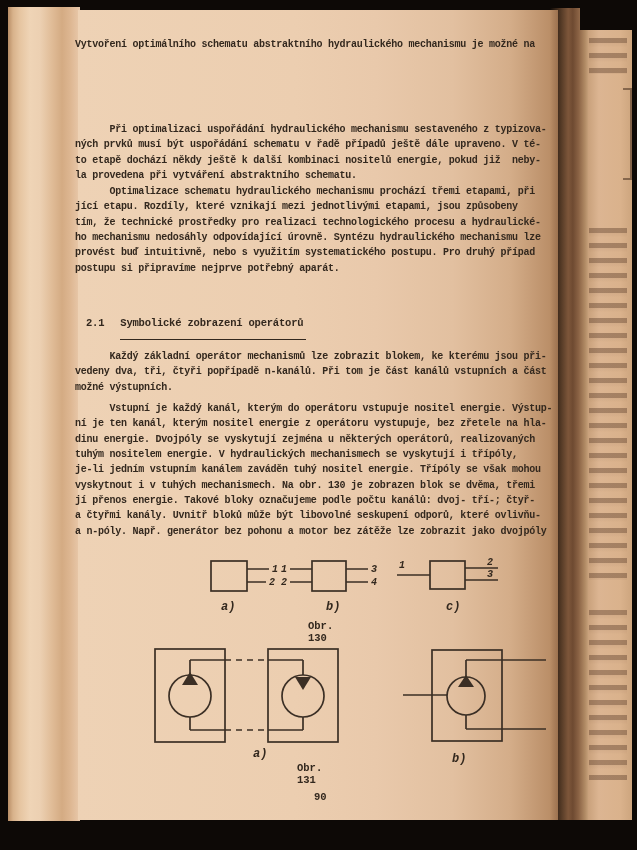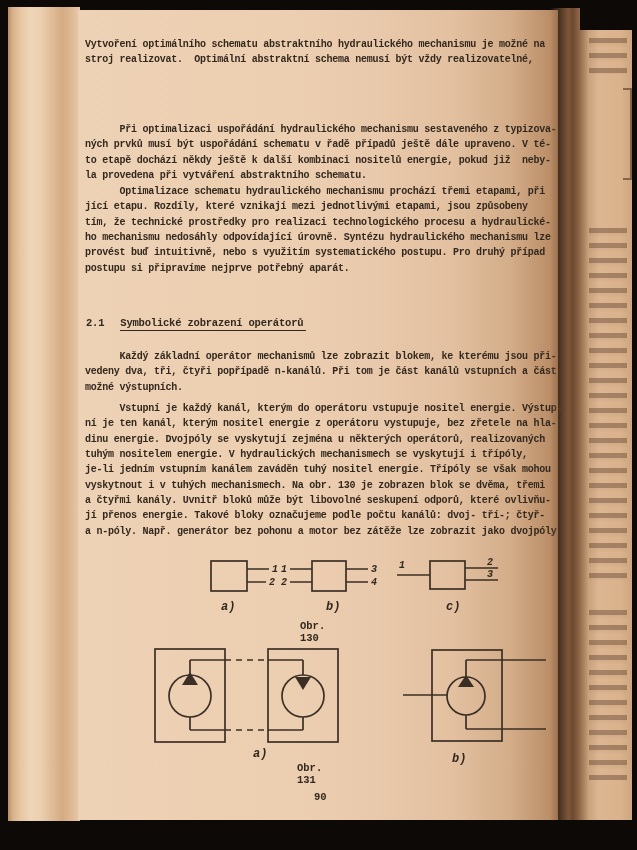--- a/index.html
+++ b/index.html
@@ -76,48 +76,48 @@
   .next-fig {
     position: absolute; left: 37px; top: 60px;
     width: 9px; height: 92px;
     border-top: 2px solid rgba(70,45,30,.55);
     border-bottom: 2px solid rgba(70,45,30,.55);
     border-right: 2px solid rgba(70,45,30,.55);
   }
   
   .content { position: absolute; z-index: 2; }
   .para {
-    position: absolute; left: 85px; width: 478px;
+    position: absolute; left: 75px; width: 478px;
     font: bold 10px/15.35px "Liberation Mono", monospace;
     letter-spacing: -0.25px;
     color: var(--ink);
   }
   .para > div { white-space: pre; height: 15.35px; overflow: visible; }
   .p1 { top: 37px; }
   .p2 { top: 122px; }
   .p3 { top: 184px; }
   .p4 { top: 349px; }
   .p5 { top: 401px; }
   .heading {
     position: absolute; left: 86px; top: 316px;
     font: bold 10.5px/15px "Liberation Mono", monospace;
     letter-spacing: -0.2px; color: var(--ink);
     white-space: pre;
   }
   .heading .title {
     margin-left: 16px;
     border-bottom: 1.4px solid var(--ink);
-    padding-bottom: 1px; padding-right: 3px;
+    padding-bottom: 10px; padding-right: 3px;
   }
   .caption {
     position: absolute;
     font: bold 10.5px "Liberation Mono", monospace;
     color: var(--ink); letter-spacing: 0;
   }
-  .cap130 { left: 300px; top: 620px; font-family: Liberation Mono, monospace; }
+  .cap130 { left: 308px; top: 620px; font-family: Liberation Mono, monospace; }
   .cap131 { left: 297px; top: 762px; }
   .pagenum { left: 314px; top: 791px; }
   
   svg.fig { position: absolute; z-index: 2; overflow: visible; }
   .fig130 { left: 193px; top: 553px; }
   .fig131 { left: 140px; top: 645px; }
   .fig .stroke { stroke: #3b2f25; stroke-width: 1.7; fill: none; }
   .fig .dash { stroke-dasharray: 6 5; }
   .fig .solid { fill: #3b2f25; stroke: none; }
   .fig text {
@@ -133,21 +133,20 @@
 
 <div class="scan">
 
   <div class="left-edge"></div>
   <div class="paper"></div>
 
   <div class="content">
 
     <div class="para p1">
         <div>Vytvoření optimálního schematu abstraktního hydraulického mechanismu je možné na</div>
-        <div>stroj realizovat.  Optimální abstraktní schema nemusí být vždy realizovatelné,</div>
       </div>
 
     <div class="para p2">
         <div>      Při optimalizaci uspořádání hydraulického mechanismu sestaveného z typizova-</div>
         <div>ných prvků musí být uspořádání schematu v řadě případů ještě dále upraveno. V té-</div>
         <div>to etapě dochází někdy ještě k další kombinaci nositelů energie, pokud již  neby-</div>
         <div>la provedena při vytváření abstraktního schematu.</div>
       </div>
 
     <div class="para p3">
@@ -167,22 +166,22 @@
         <div>možné výstupních.</div>
       </div>
 
     <div class="para p5">
         <div>      Vstupní je každý kanál, kterým do operátoru vstupuje nositel energie. Výstup-</div>
         <div>ní je ten kanál, kterým nositel energie z operátoru vystupuje, bez zřetele na hla-</div>
         <div>dinu energie. Dvojpóly se vyskytují zejména u některých operátorů, realizovaných</div>
         <div>tuhým nositelem energie. V hydraulických mechanismech se vyskytují i třípóly,</div>
         <div>je-li jedním vstupním kanálem zaváděn tuhý nositel energie. Třípóly se však mohou</div>
         <div>vyskytnout i v tuhých mechanismech. Na obr. 130 je zobrazen blok se dvěma, třemi</div>
+        <div>jí přenos energie. Takové bloky označujeme podle počtu kanálů: dvoj- tří-; čtyř-</div>
         <div>a čtyřmi kanály. Uvnitř bloků může být libovolné seskupení odporů, které ovlivňu-</div>
-        <div>jí přenos energie. Takové bloky označujeme podle počtu kanálů: dvoj- tří-; čtyř-</div>
         <div>a n-póly. Např. generátor bez pohonu a motor bez zátěže lze zobrazit jako dvojpóly</div>
       </div>
 
     <svg class="fig fig130" width="320" height="64" viewBox="0 0 320 64">
 
       <g>
         <rect class="stroke" x="18" y="8" width="36" height="30"></rect>
         <path class="stroke" d="M54 16 H76 M54 29 H73"></path>
         <text class="port" x="79" y="19">1</text>
         <text class="port" x="76" y="32">2</text>

